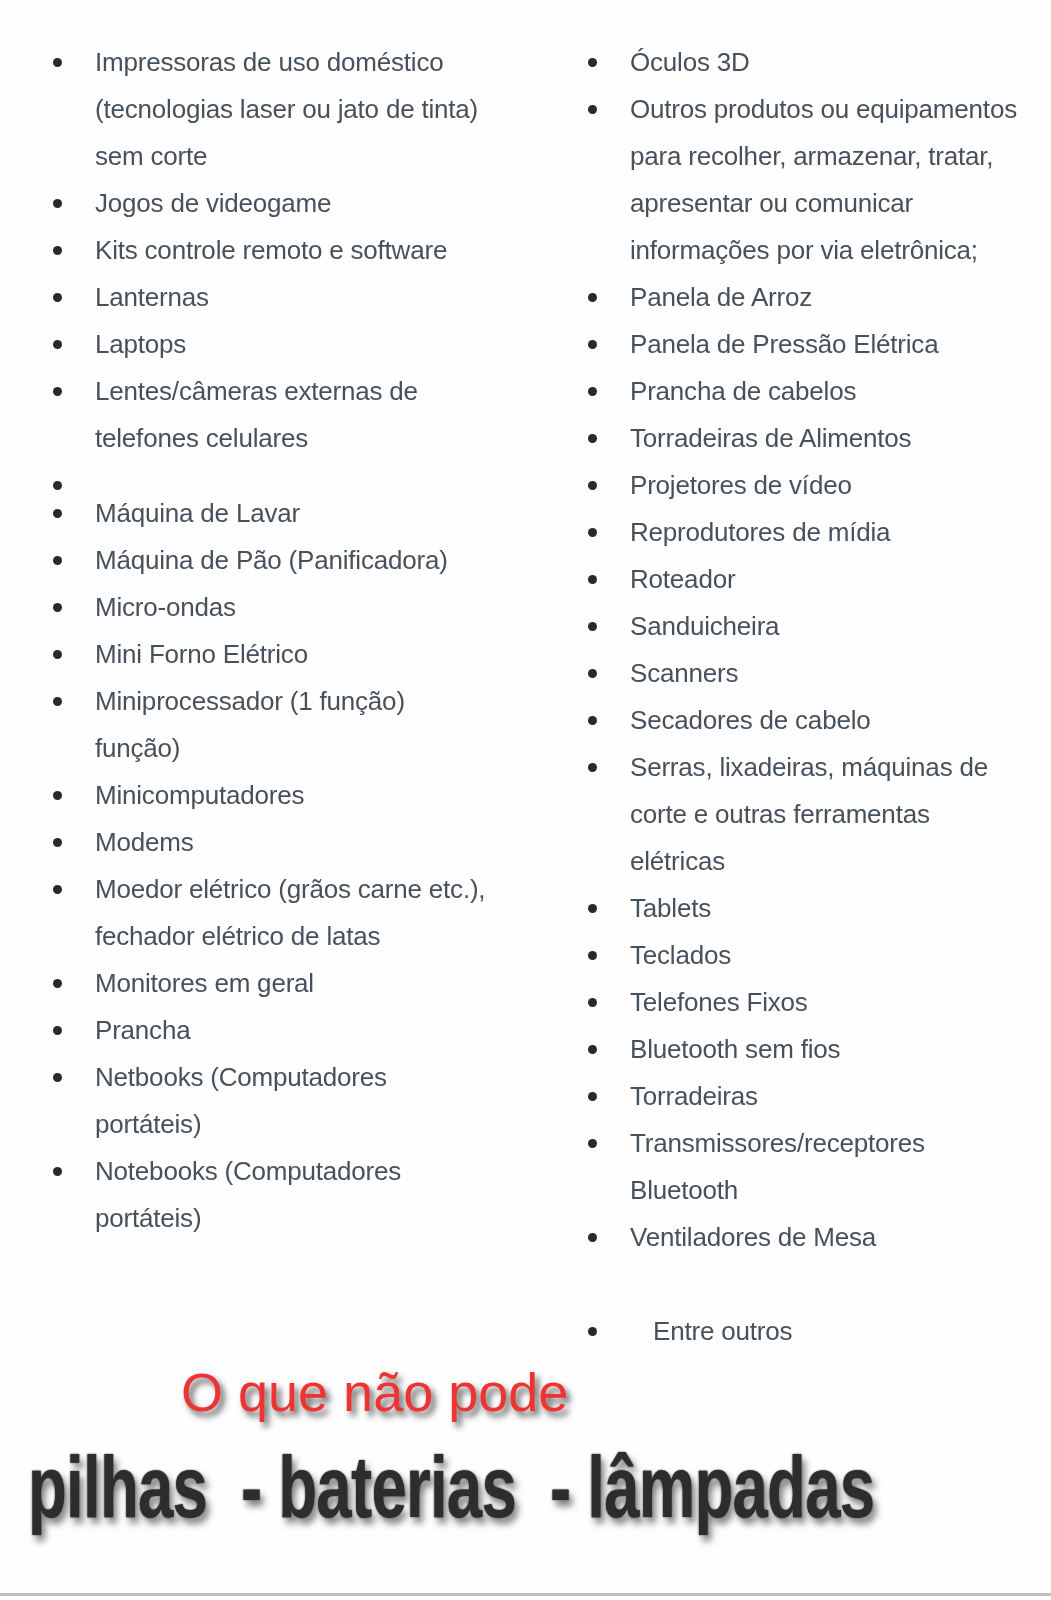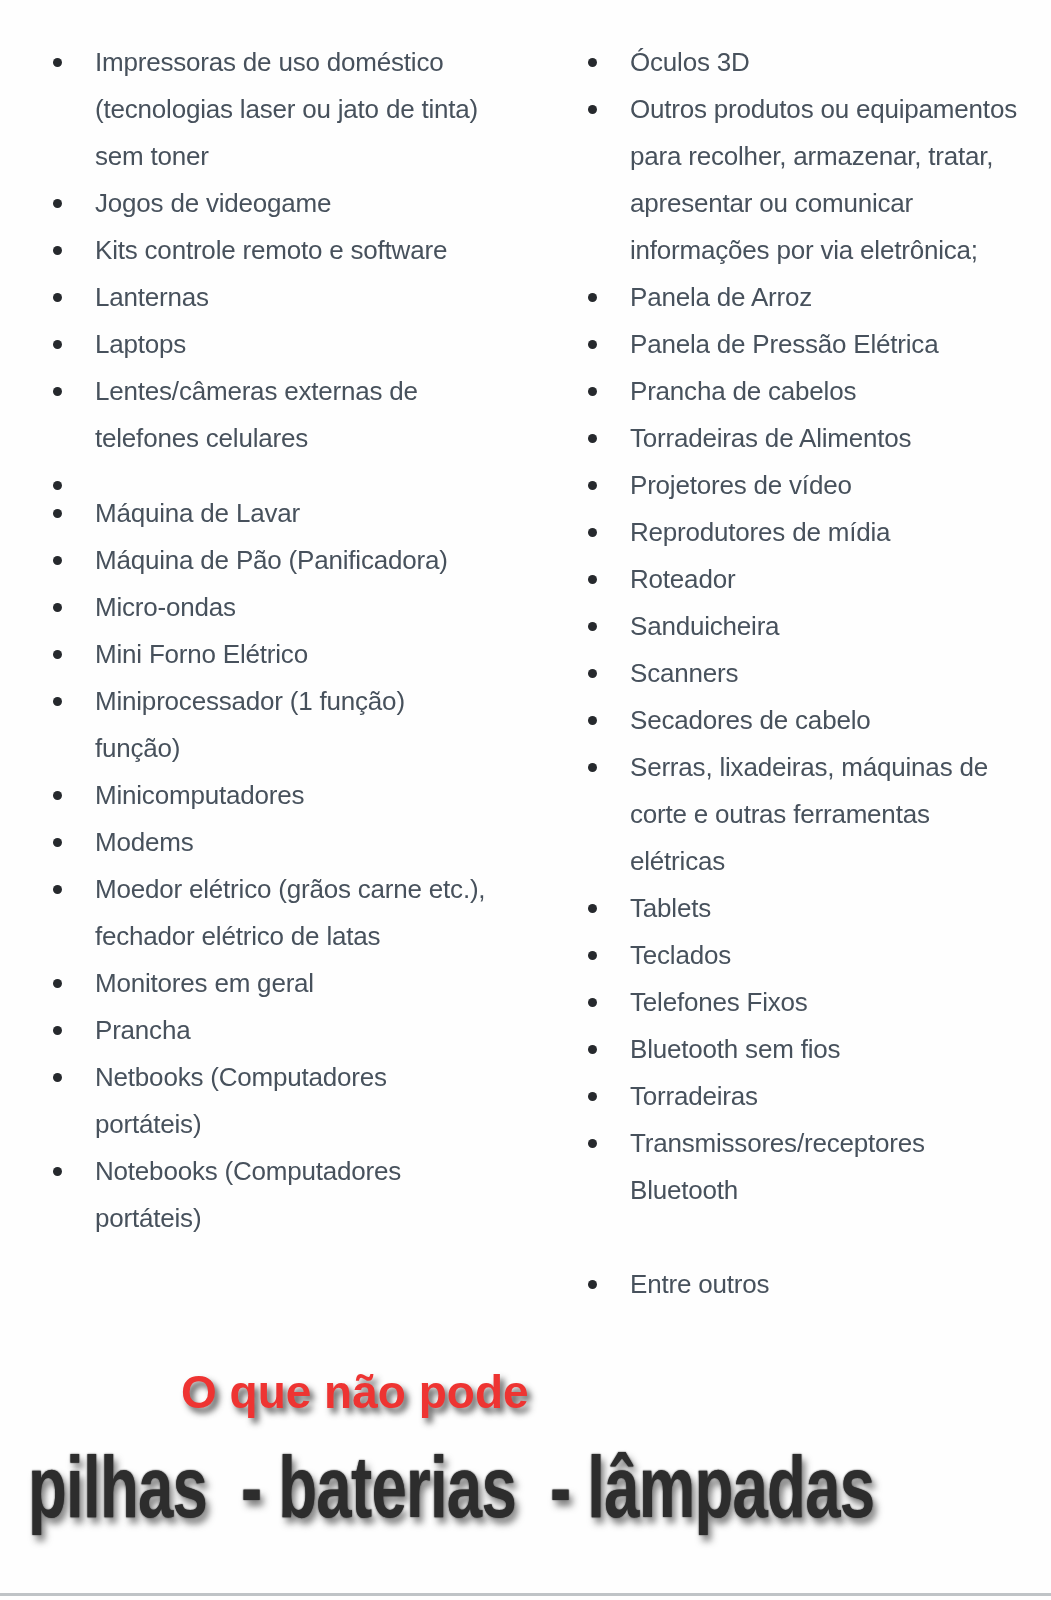--- a/index.html
+++ b/index.html
@@ -19,21 +19,21 @@
     top: 39px;
     filter: blur(0.55px);
   }
   #col-left  { left: 40px;  width: 500px; }
   #col-right { left: 575px; width: 470px; }
 
   .item {
     display: grid;
     grid-template-columns: 55px 1fr;
   }
-  .item.gap { margin-top: 47px; }
+  .item.gap { margin-top: 47px; gap: 23px; }
 
   .bullet {
     width: 9px;
     height: 9px;
     margin-top: 19px;
     margin-left: 13px;
     border-radius: 50%;
     background: var(--bullet, #26292d);
   }
   .line {
@@ -42,22 +42,22 @@
     font-size: 26px;
     letter-spacing: -0.2px;
     color: var(--text, #47515c);
     white-space: nowrap;
   }
 
   #headline {
     position: absolute;
     left: 181px;
     top: 1352px;
-    font-size: 46px;
-    font-weight: bold;
+    font-size: 54px;
+    font-weight: normal;
     line-height: 80px;
     white-space: pre;
     color: var(--red, #ee3432);
     text-shadow: 4px 5px 6px rgba(45, 45, 45, 0.78);
     filter: blur(0.4px);
   }
   #subline {
     position: absolute;
     left: 28px;
     top: 1437px;
@@ -83,21 +83,21 @@
 </style>
 </head>
 <body style="--text: #47515c; --bullet: #26292d; --red: #ee3432; --dark: #2d2d2d; background: rgb(254, 254, 254);">
 
 <div id="col-left" class="col">
     <div class="item">
       <span class="bullet"></span>
       <div>
         <div class="line">Impressoras de uso doméstico</div>
         <div class="line">(tecnologias laser ou jato de tinta)</div>
-        <div class="line">sem toner</div>
+        <div class="line">sem corte</div>
       </div>
     </div>
     <div class="item">
       <span class="bullet"></span>
       <div>
         <div class="line">Jogos de videogame</div>
       </div>
     </div>
     <div class="item">
       <span class="bullet"></span>
@@ -318,20 +318,26 @@
         <div class="line">Torradeiras</div>
       </div>
     </div>
     <div class="item">
       <span class="bullet"></span>
       <div>
         <div class="line">Transmissores/receptores</div>
         <div class="line">Bluetooth</div>
       </div>
     </div>
+    <div class="item">
+      <span class="bullet"></span>
+      <div>
+        <div class="line">Ventiladores de Mesa</div>
+      </div>
+    </div>
     <div class="item gap">
       <span class="bullet"></span>
       <div>
         <div class="line">Entre outros</div>
       </div>
     </div>
   </div>
 
 <div id="headline">O que não pode</div>
 <div id="subline">pilhas  - baterias  - lâmpadas</div>

